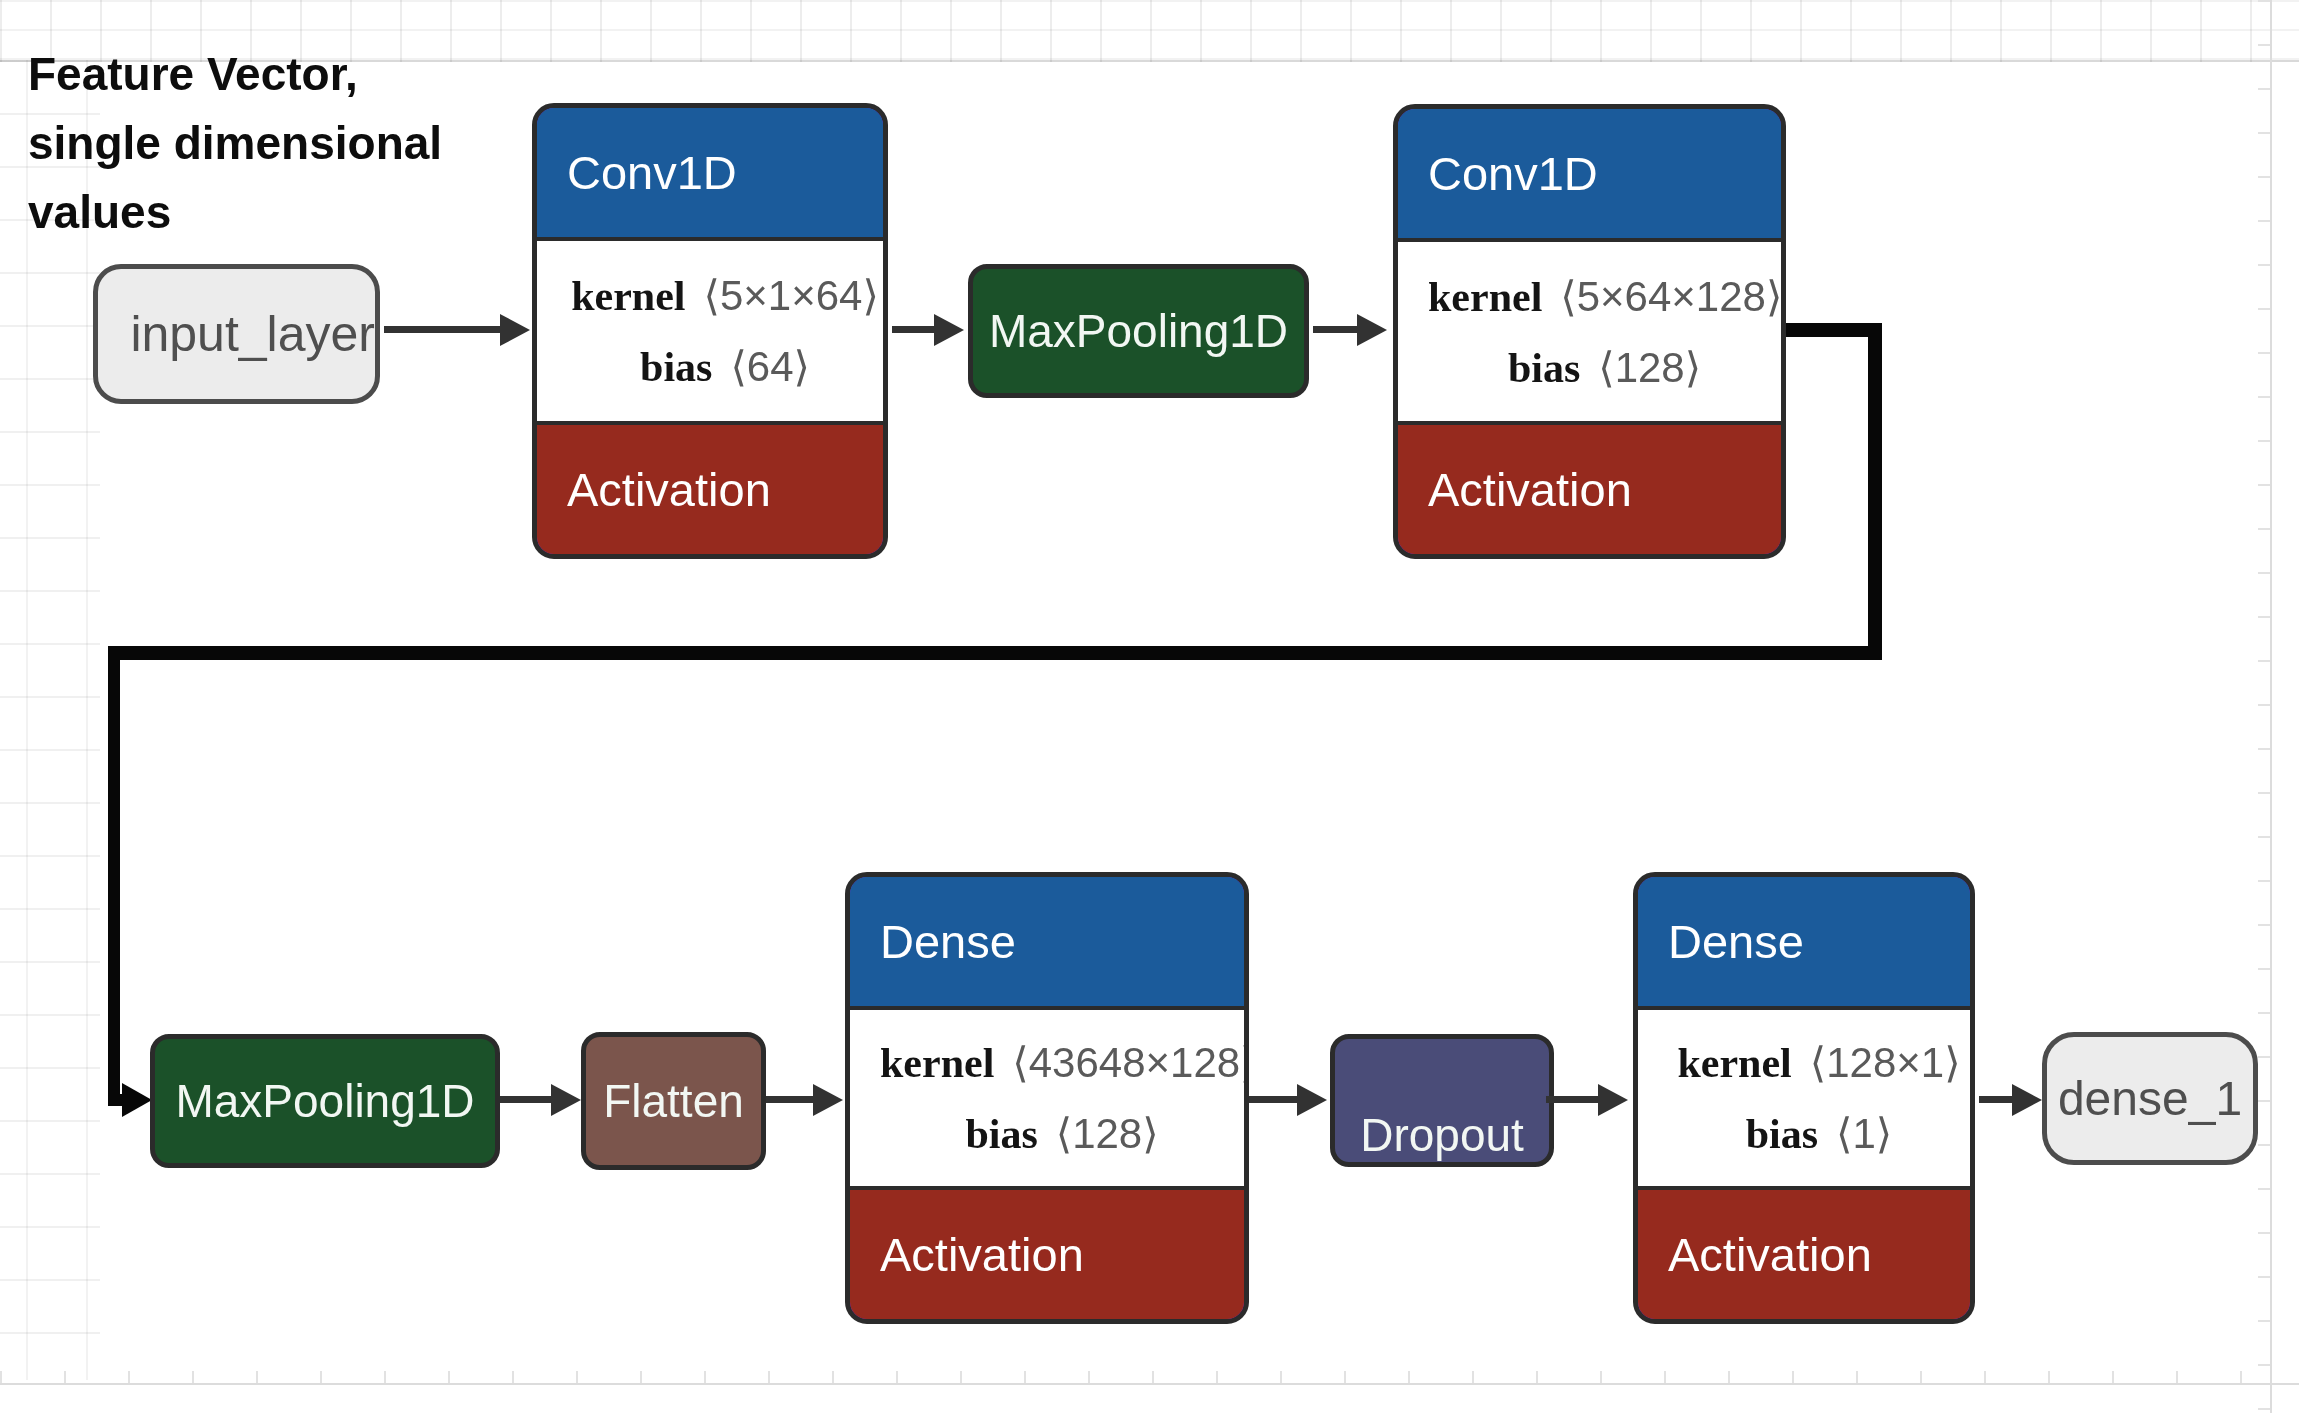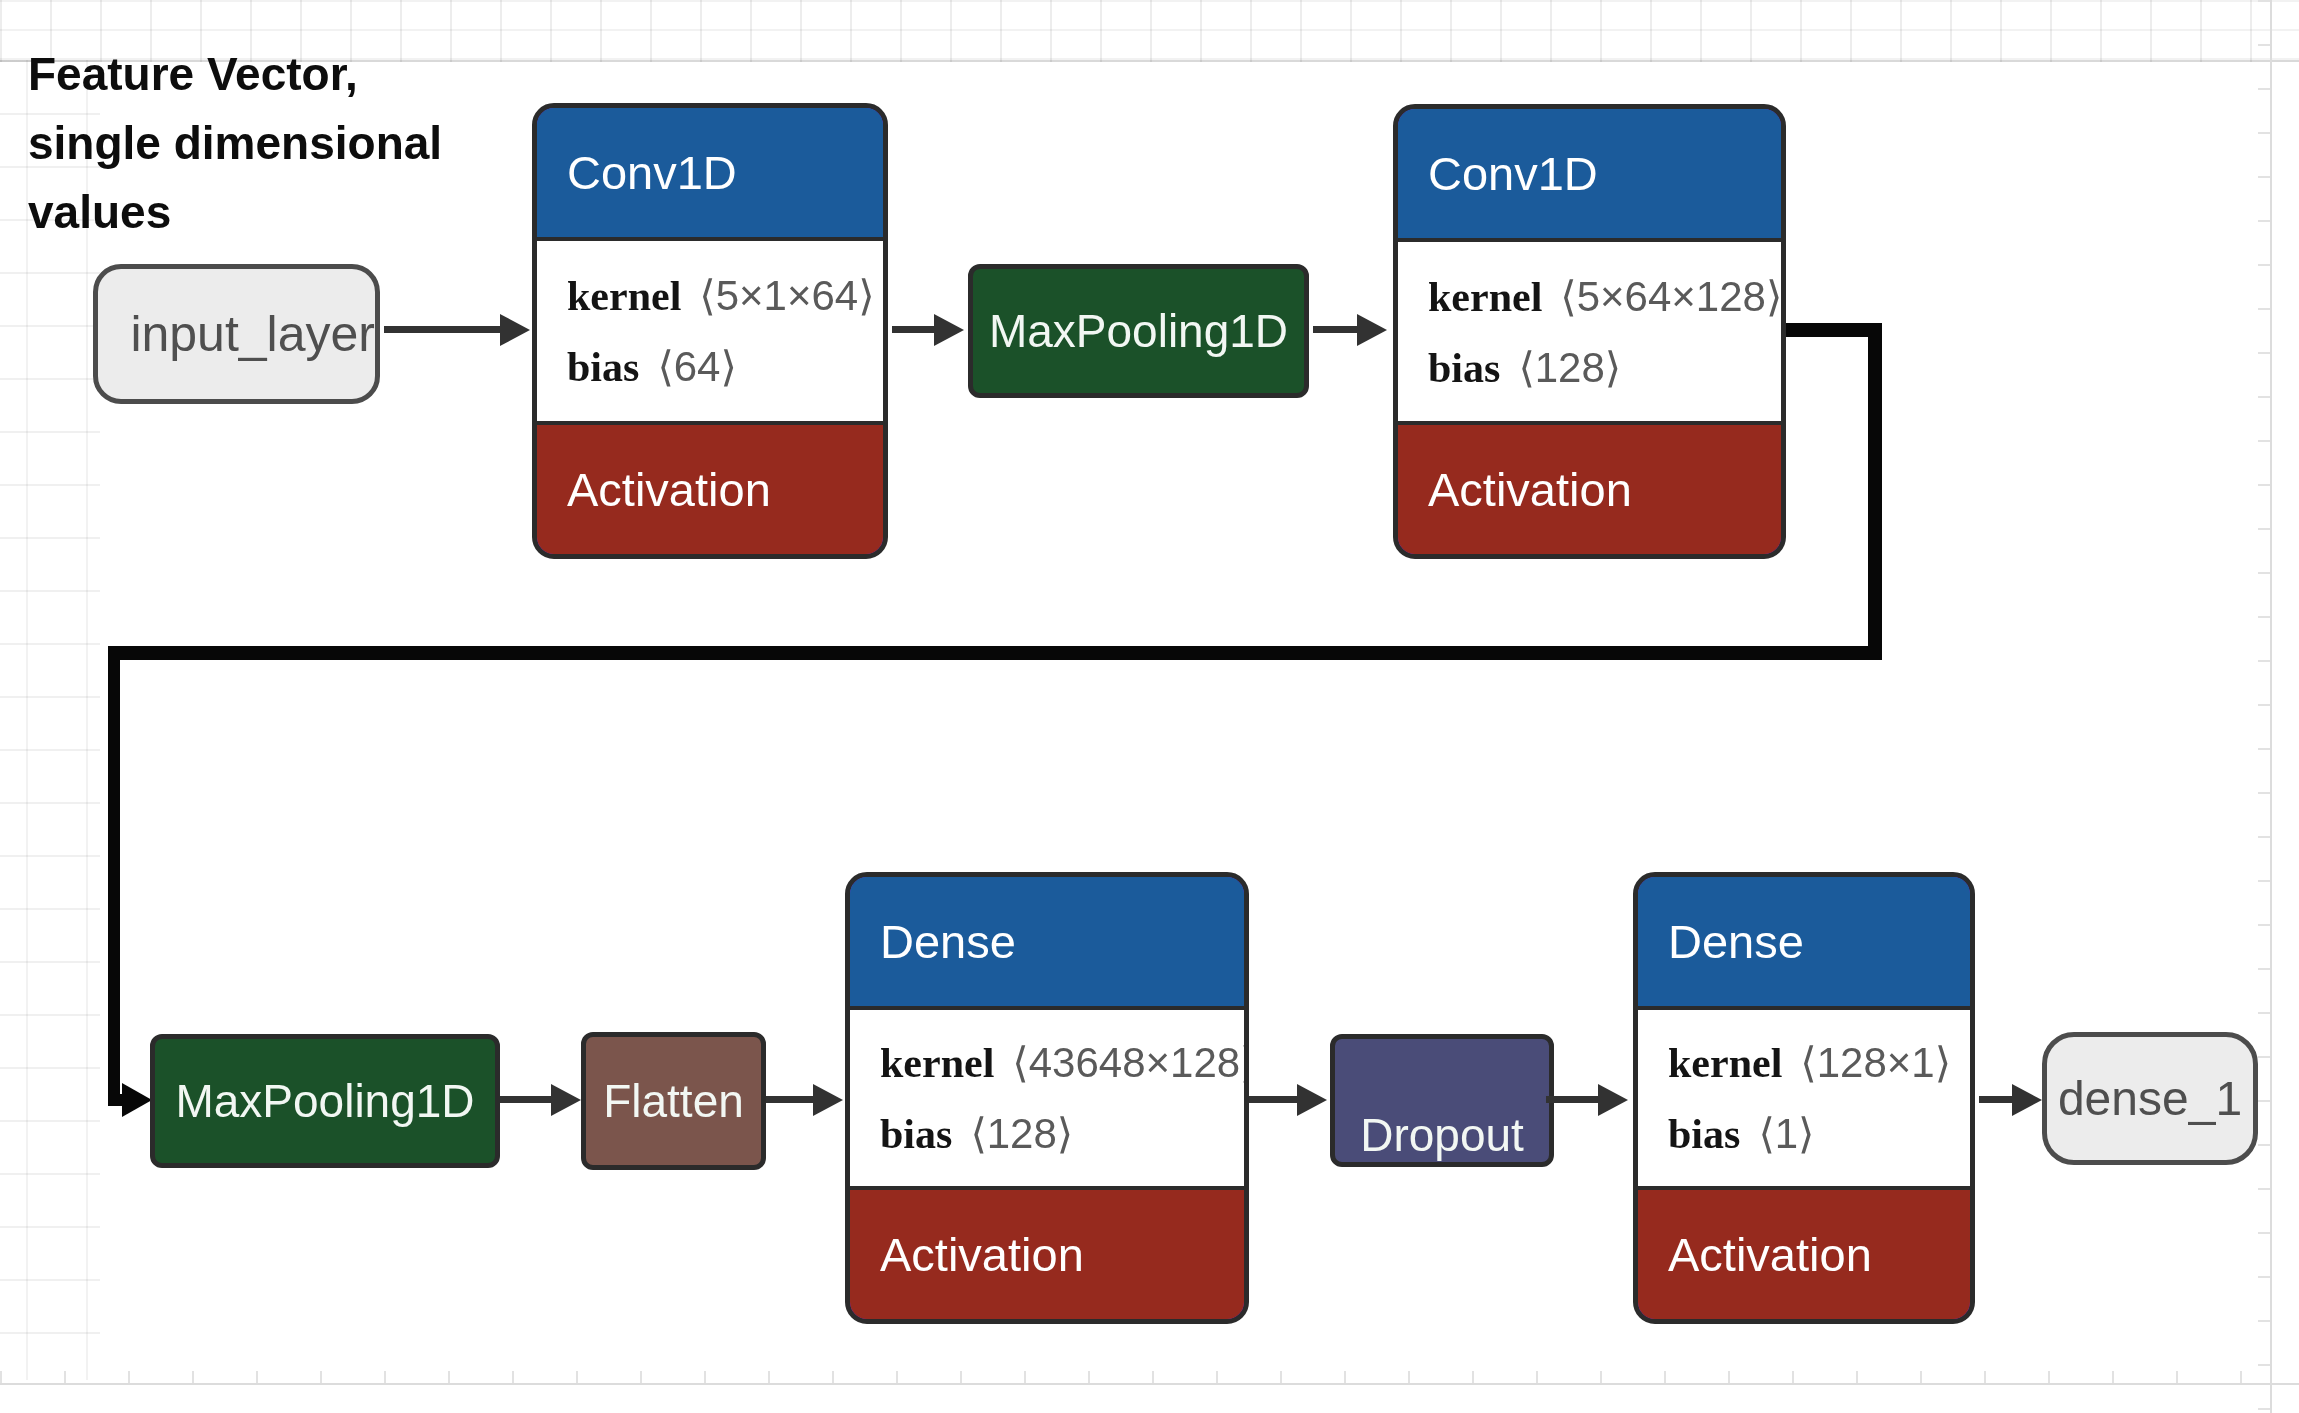--- a/index.html
+++ b/index.html
@@ -40,32 +40,32 @@
 
   
   .pill{
     position:absolute;box-sizing:border-box;
     background:var(--node-fill);border:5px solid var(--node-border);border-radius:28px;
     display:flex;align-items:center;justify-content:center;
     color:var(--node-text);font-size:50px;
   }
   
   .op{
-    position:absolute;box-sizing:border-box;border:5px solid var(--card-border);border-radius:12px;
+    position:absolute;box-sizing:border-box;border:5px solid var(--card-border);border-radius:19px;
     display:flex;align-items:center;justify-content:center;
     color:#f2f7f3;font-size:46px;
   }
   .op.green{background:var(--pool-green);}
   .op.brown{background:var(--flatten-brown);}
   .op.purple{background:var(--dropout-purple);}
 
   
   .card{
     position:absolute;box-sizing:border-box;border:5px solid var(--card-border);border-radius:22px;
-    overflow:hidden;display:flex;flex-direction:column;background:#6d28d9;
+    overflow:hidden;display:flex;flex-direction:column;background:#6d28d9;text-align:center;
   }
   .card-header{
     height:129px;flex:0 0 129px;background:var(--header-blue);color:#ffffff;
     display:flex;align-items:center;padding-left:30px;font-size:47px;
     border-bottom:4px solid var(--card-border);
   }
   .card-body{
     flex:1 1 auto;background:#ffffff;display:flex;flex-direction:column;justify-content:center;
     gap:22px;padding-left:30px;
   }

